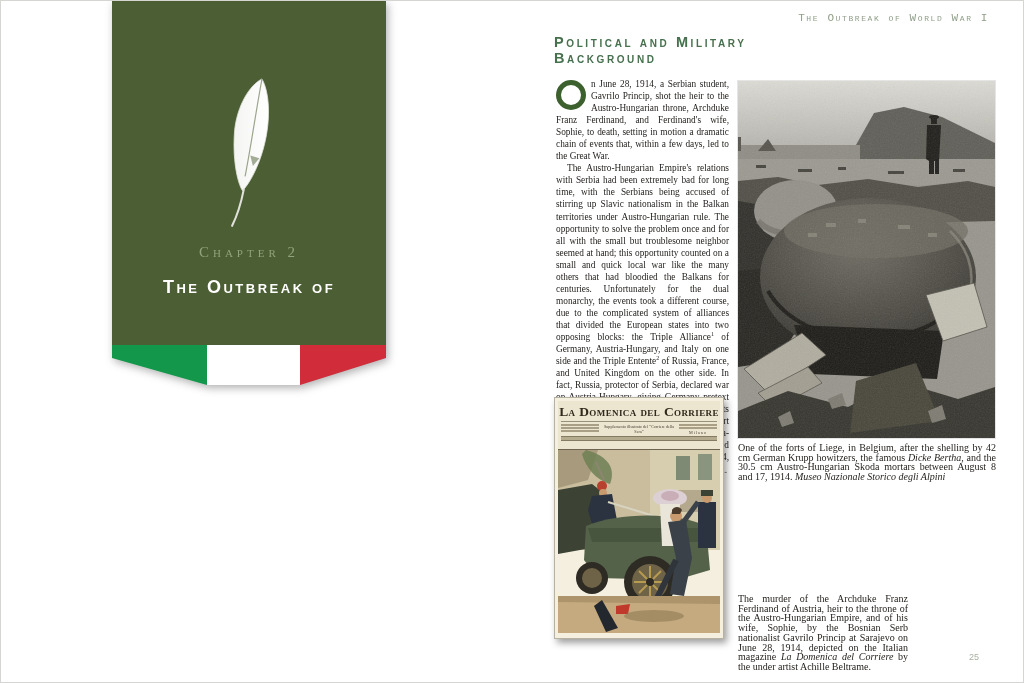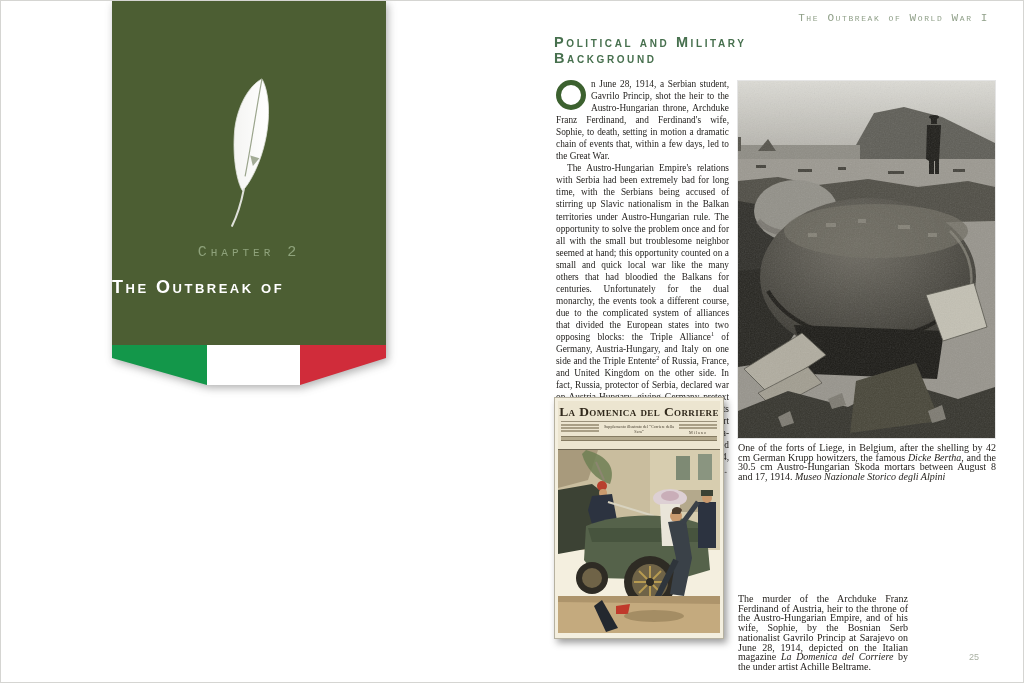--- a/index.html
+++ b/index.html
@@ -16,27 +16,27 @@
     position:absolute; left:111px; top:0; width:274px; height:386px;
     filter: drop-shadow(2px 3px 4px rgba(50,50,50,.38));
   }
   #banner-body {
     position:absolute; left:0; top:0; width:274px; height:344px;
     background:#4c5e33;
   }
   #feather { position:absolute; left:50%; top:74px; transform:translateX(-50%); }
   .kicker {
     position:absolute; left:0; top:243px; width:100%;
-    text-align:center; font-family:Liberation Mono, monospace;
+    text-align:center; font-family:Liberation Serif, serif;
     font-variant:small-caps; font-size:15px; letter-spacing:4px;
     color:#8fa37c; font-weight:400;
   }
   .banner-title {
     position:absolute; left:0; top:276px; width:100%;
-    text-align:left; font-family:"Liberation Sans", sans-serif;
+    text-align:center; font-family:"Liberation Sans", sans-serif;
     font-variant:small-caps; font-size:18px; line-height:21px;
     letter-spacing:2.5px; color:#ffffff; font-weight:600;
   }
   #flag-ribbon {
     position:absolute; left:0; top:344px; width:274px; height:42px;
     clip-path: polygon(0 0, 274px 0, 274px 13px, 188px 40px, 95px 40px, 0 13px);
   }
   .flag-band { position:absolute; top:0; height:42px; }
   #flag-green { left:0;    width:95px;  background:#13974a; }
   #flag-white { left:95px; width:93px;  background:#ffffff; }

